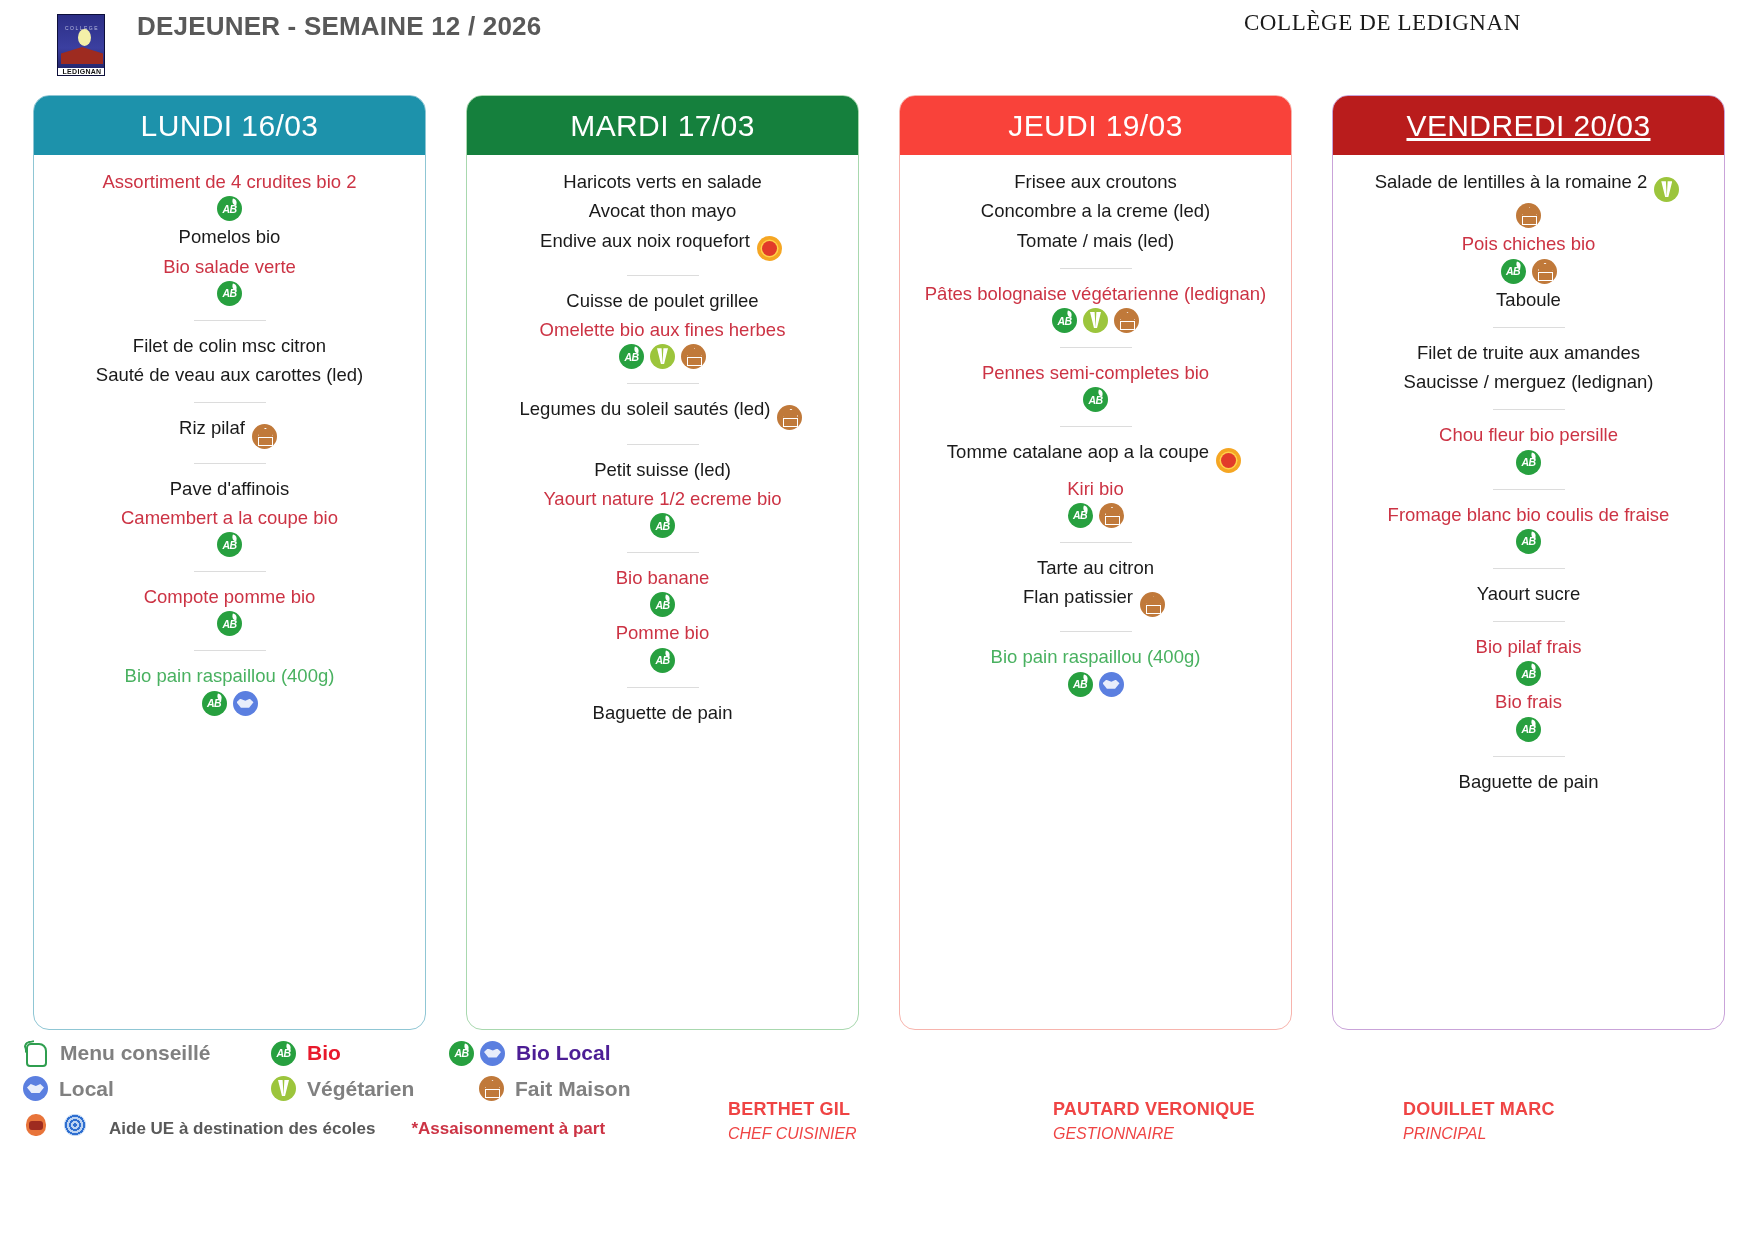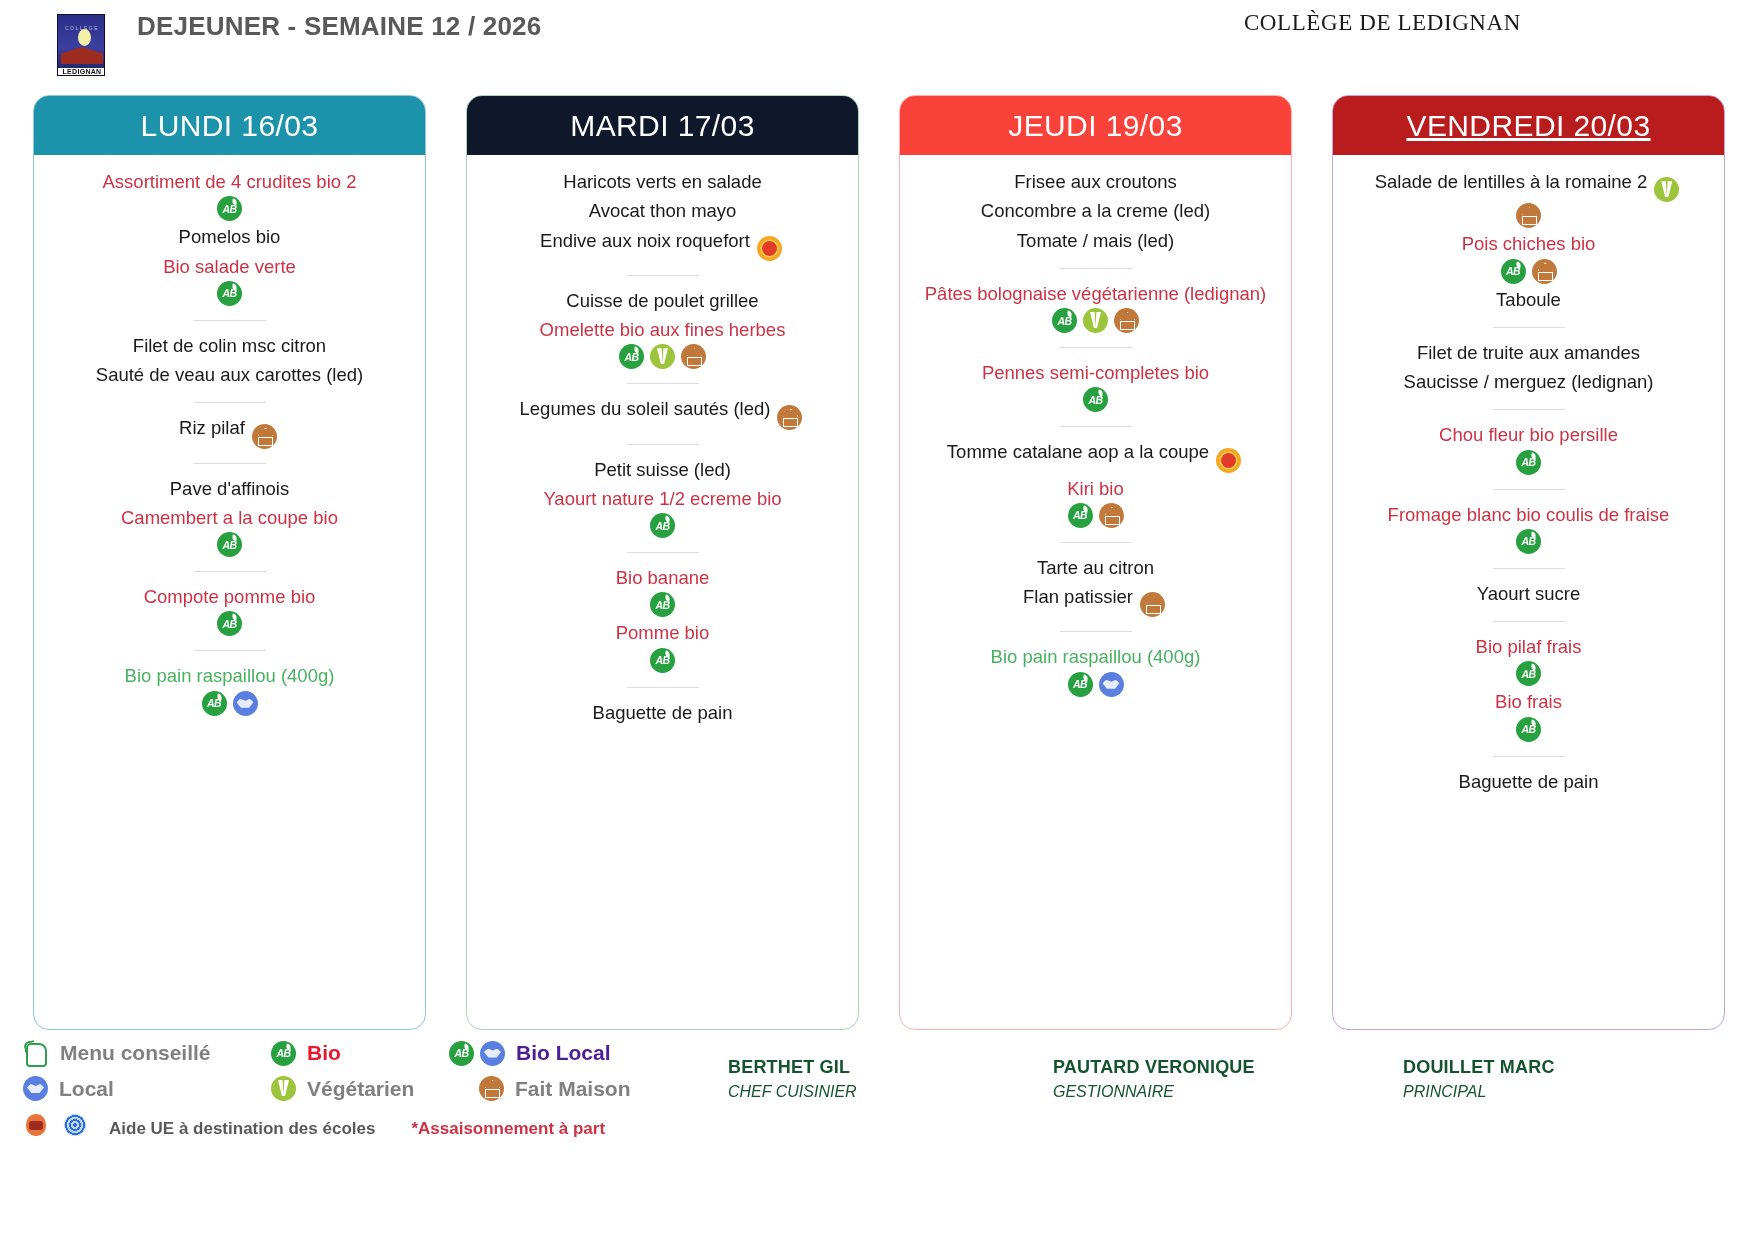--- a/index.html
+++ b/index.html
@@ -178,21 +178,21 @@
   .legend-row { display: flex; align-items: center; margin-bottom: 10px; }
   .legend-entry { display: flex; align-items: center; }
   .legend-ico { display: flex; align-items: center; margin-right: 8px; }
   .legend-lbl { font-size: 21px; font-weight: bold; color: #808080; white-space: nowrap; }
   .legend-lbl.bio { color: #e8192c; }
   .legend-lbl.biolocal { color: #4c1d95; }
   .legend-note { font-size: 17px; font-weight: bold; color: #595959; white-space: nowrap; margin-top: 8px; }
   .legend-note.red { color: #cc3344; }
 
   
-  .sig { position: absolute; font-size: 18px; color: #14532d; }
+  .sig { position: absolute; font-size: 18px; color: #ef4444; margin-top: 42px; }
   .sig .name { font-weight: bold; letter-spacing: .2px; white-space: nowrap; }
   .sig .role { font-style: italic; font-size: 16px; margin-top: 5px; white-space: nowrap; }
   .sig.s0 { left: 728px;  top: 1057px; }
   .sig.s1 { left: 1053px; top: 1057px; }
   .sig.s2 { left: 1403px; top: 1057px; }
 </style>
 </head>
 <body>
 
 <div class="page">
@@ -237,21 +237,21 @@
           <div class="group">
             <div class="item red"><span class="item-line">Compote pomme bio</span><div class="badges"><span class="bdg bdg-bio"></span></div></div>
           </div>
           <div class="group-sep"></div>
           <div class="group">
             <div class="item green"><span class="item-line">Bio pain raspaillou (400g)</span><div class="badges"><span class="bdg bdg-bio"></span><span class="bdg bdg-local"></span></div></div>
           </div>
         </div>
       </div>
       <div class="day-card c1">
-        <div class="day-head" style="background: #0f172a;">
+        <div class="day-head" style="background: #15803d;">
           <span>MARDI 17/03</span>
         </div>
         <div class="day-body">
           <div class="group">
             <div class="item "><span class="item-line">Haricots verts en salade</span></div>
             <div class="item "><span class="item-line">Avocat thon mayo</span></div>
             <div class="item "><span class="item-line">Endive aux noix roquefort</span><span class="badges inline"><span class="bdg bdg-ue"></span></span></div>
           </div>
           <div class="group-sep"></div>
           <div class="group">

